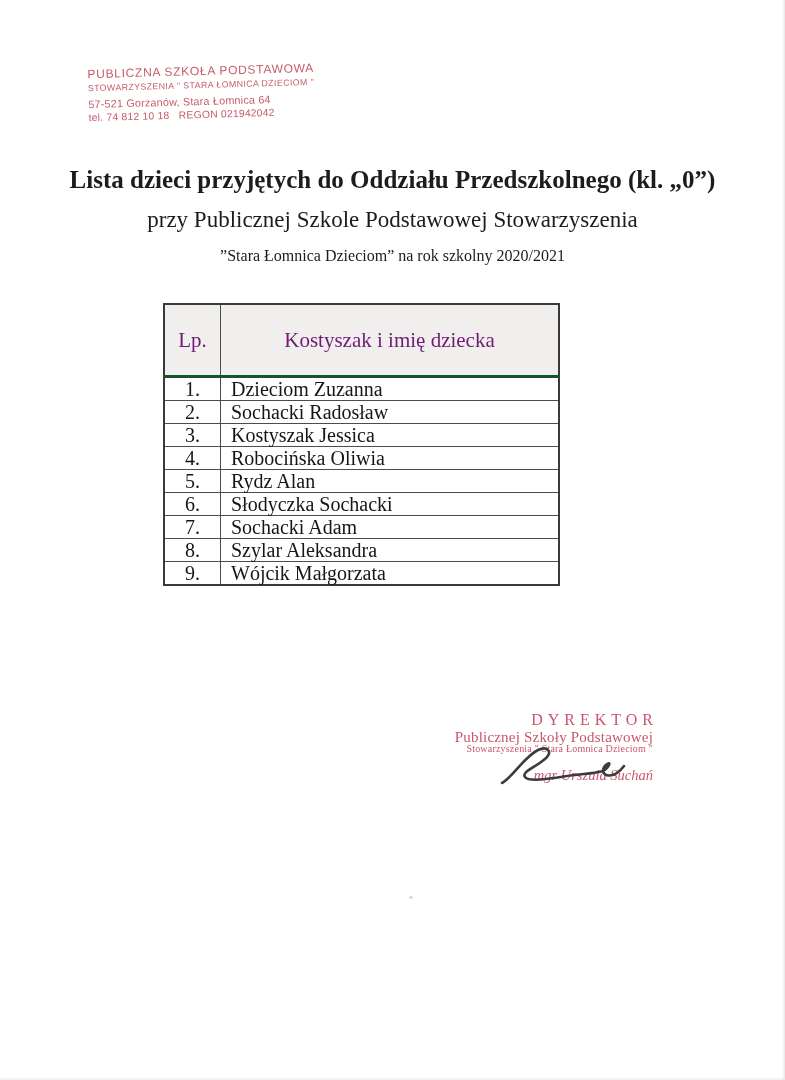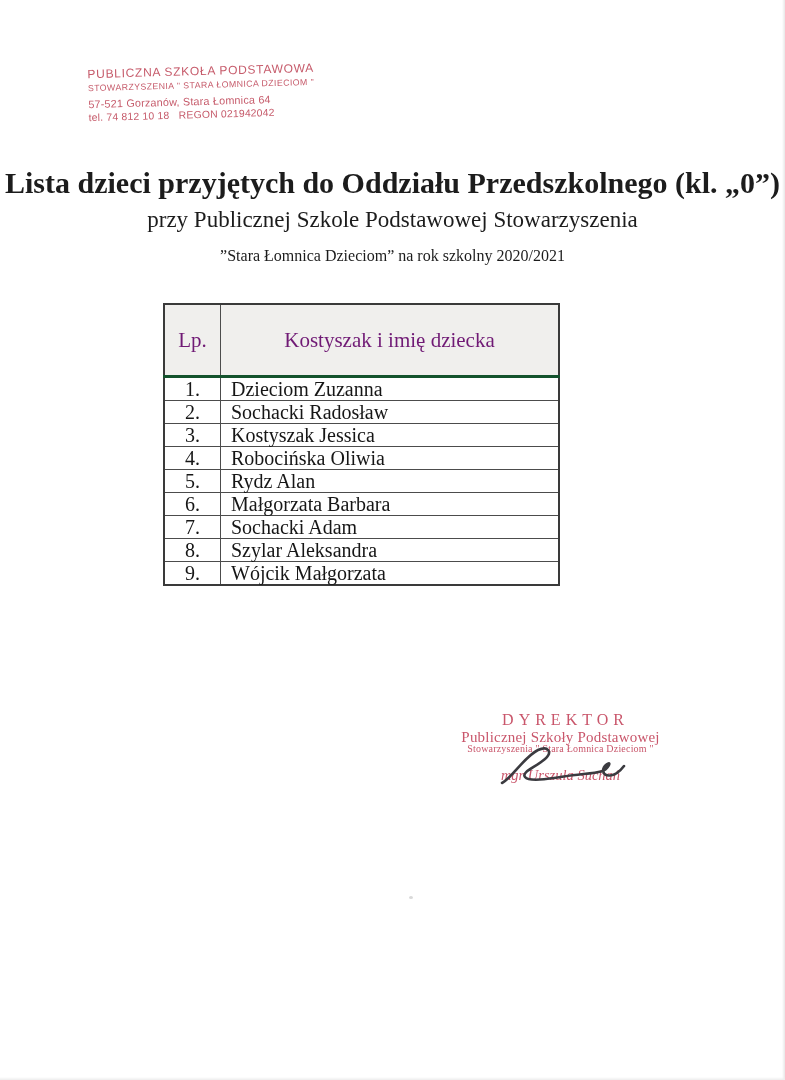--- a/index.html
+++ b/index.html
@@ -17,21 +17,21 @@
     opacity:.93;
   }
   .school-stamp div { white-space:pre; }
   .s-line1 { font-size:12px; letter-spacing:.7px; }
   .s-line2 { font-size:8.8px; letter-spacing:.4px; margin-top:2px; }
   .s-line3 { font-size:10.8px; margin-top:5px; letter-spacing:.2px; }
   .s-line4 { font-size:10.4px; margin-top:2px; letter-spacing:.2px; }
 
   
   .title-line { position:absolute; left:0; width:100%; text-align:center; color:#1c1c1c; white-space:pre; }
-  .title-line1 { top:166px; font-size:30px; font-weight:bold; }
+  .title-line1 { top:166px; font-size:25px; font-weight:bold; }
   .title-line2 { top:207px; font-size:23px; }
   .title-line3 { top:247px; font-size:16px; }
 
   
   .roster {
     position:absolute; left:163px; top:303px;
     border-collapse:collapse; background:#ffffff;
     border:2px solid #3a3a3a;
   }
   .roster th, .roster td { border:1.5px solid #4c4c4c; font-weight:normal; padding:0; }
@@ -39,21 +39,21 @@
     height:70px; background:#f0efed; font-size:21px; color:#701a75;
     border-bottom:3px solid #14532d;
   }
   .roster thead th.lp-col { width:55px; }
   .roster thead th.name-col { width:337px; }
   .roster tbody td { height:22px; font-size:20px; line-height:1; color:#161616; }
   .roster tbody td.lp { text-align:center; }
   .roster tbody td.nm { padding-left:10px; }
 
   
-  .d-abs { position:absolute; left:448px; width:225px; text-align:center; color:var(--dstamp-red, #c9566b); white-space:pre; }
+  .d-abs { position:absolute; left:428px; width:225px; text-align:right; color:var(--dstamp-red, #c9566b); white-space:pre; }
   .d-title  { top:711px; font-size:16px; letter-spacing:5px; padding-left:5px; z-index:1; }
   .d-line2  { top:729px; font-size:15px; letter-spacing:.2px; z-index:1; }
   .d-line3  { top:743px; font-size:10px; letter-spacing:.2px; z-index:1; }
   .d-signer { top:767px; font-size:14.5px; font-style:italic; z-index:2; }
   .signature-svg { position:absolute; left:496px; top:745px; z-index:3; }
 
   
   .artifact-dot { position:absolute; left:409px; top:896px; width:4px; height:3px; background:#d9d9d9; border-radius:50%; }
   .edge-right  { position:absolute; right:0; top:0; width:3px; height:100%;
                  background:linear-gradient(to left, #e7e7e7, rgba(255,255,255,0)); }
@@ -99,21 +99,21 @@
         <tr>
           <td class="lp">4.</td>
           <td class="nm">Robocińska Oliwia</td>
         </tr>
         <tr>
           <td class="lp">5.</td>
           <td class="nm">Rydz Alan</td>
         </tr>
         <tr>
           <td class="lp">6.</td>
-          <td class="nm">Małgorzata Barbara</td>
+          <td class="nm">Słodyczka Sochacki</td>
         </tr>
         <tr>
           <td class="lp">7.</td>
           <td class="nm">Sochacki Adam</td>
         </tr>
         <tr>
           <td class="lp">8.</td>
           <td class="nm">Szylar Aleksandra</td>
         </tr>
         <tr>

